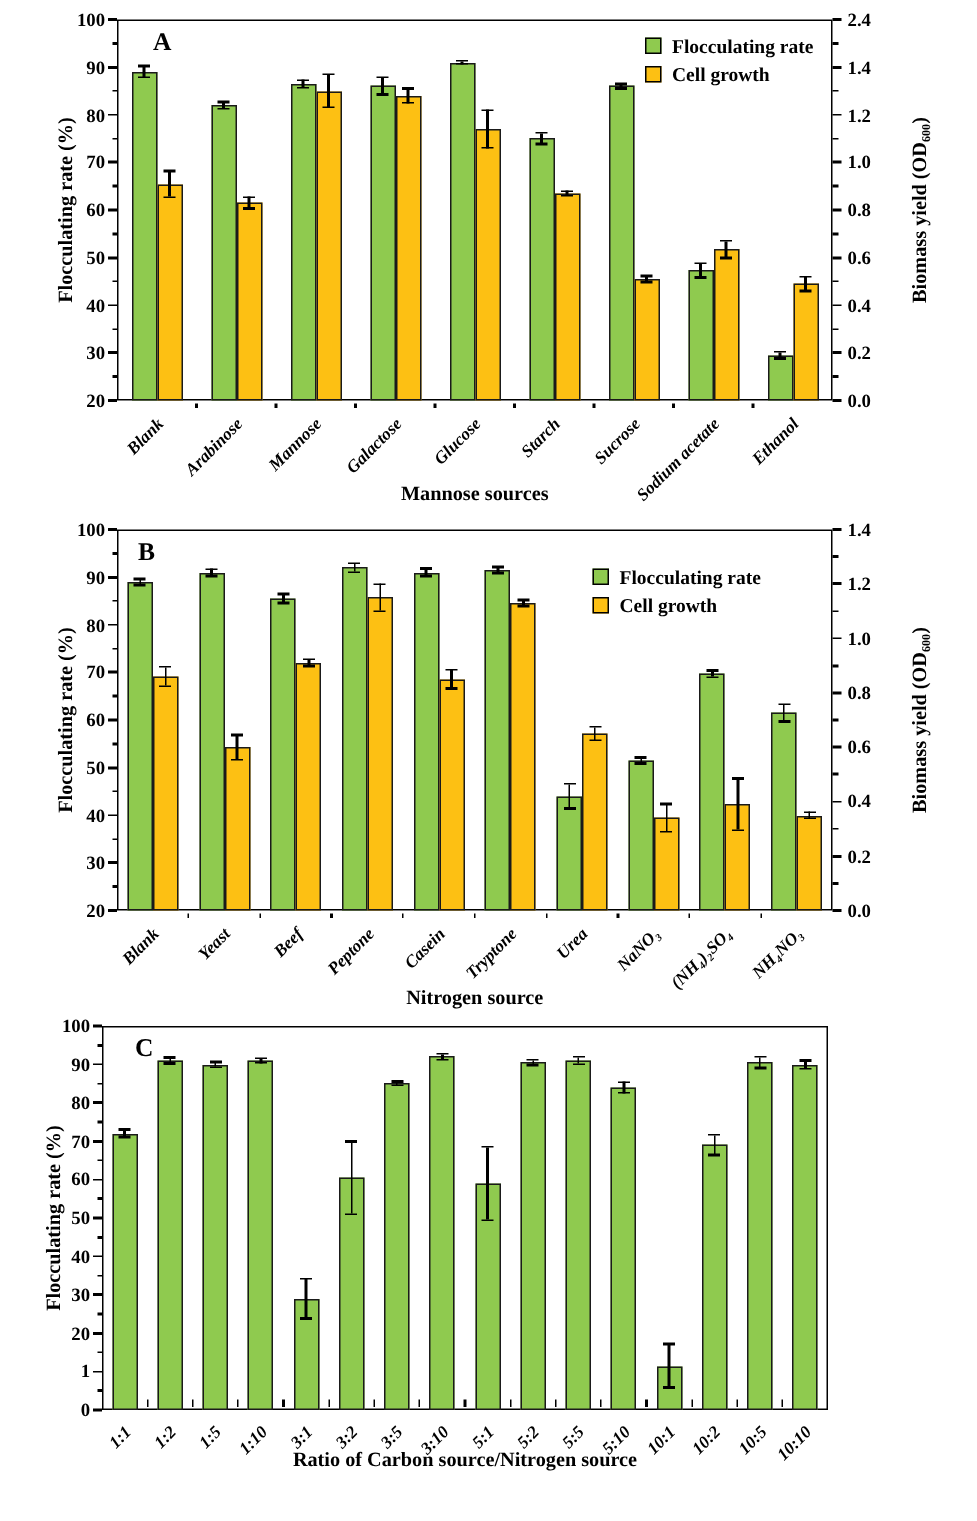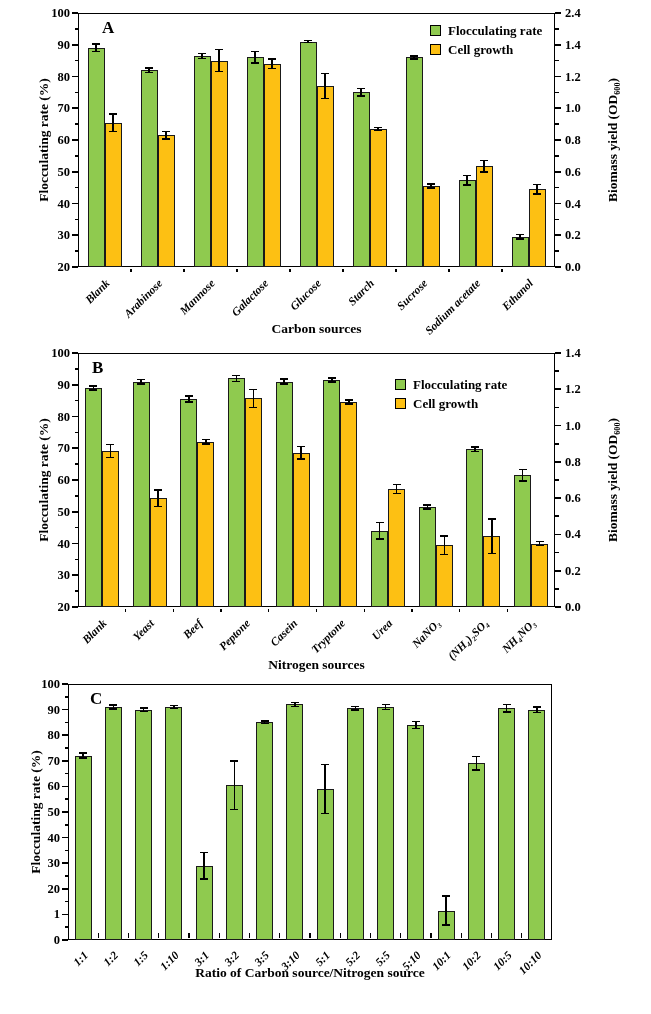--- a/index.html
+++ b/index.html
@@ -164,21 +164,21 @@
       <div class="errline" style="left: 516px; top: 233.865px; width: 8px; height: 1.5px;"></div>
       <div class="errline" style="left: 516px; top: 238.31px; width: 8px; height: 1.5px;"></div>
       <div class="bar" style="left: 528.5px; top: 189.213px; width: 17px; height: 77.7875px; background: rgb(253, 192, 19);"></div>
       <div class="errline" style="left: 536.25px; top: 184.45px; width: 1.5px; height: 9.525px;"></div>
       <div class="errline" style="left: 533px; top: 183.7px; width: 8px; height: 1.5px;"></div>
       <div class="errline" style="left: 533px; top: 193.225px; width: 8px; height: 1.5px;"></div>
       <div class="t-cat" style="right: 119.5px; top: 275px;">Ethanol</div>
       <div class="tick" style="left: 501.3px; top: 268.6px; width: 1.4px; height: 3.5px;"></div>
       <div class="t-title ytitle" style="left: 44px; top: 140px;">Flocculating rate (%)</div>
       <div class="t-title ytitle" style="left: 613px; top: 140px;">Biomass yield (OD₆₀₀)</div>
-      <div class="t-title xtitle" style="left: 78px; top: 321px; width: 477px;">Carbon sources</div>
+      <div class="t-title xtitle" style="left: 78px; top: 321px; width: 477px;">Mannose sources</div>
       <div class="t-letter" style="left: 102px; top: 18px;">A</div>
       <div class="swatch" style="left: 430px; top: 25px; background: rgb(143, 202, 79);"></div>
       <div class="t-legend" style="left: 448px; top: 23px;">Flocculating rate</div>
       <div class="swatch" style="left: 430px; top: 44px; background: rgb(253, 192, 19);"></div>
       <div class="t-legend" style="left: 448px; top: 42px;">Cell growth</div>
     </div>
   <div class="chart" style="top:340px;height:330px">
       <div class="plotbox" style="left: 78px; top: 13px; width: 477px; height: 254px;"></div>
       <div class="tick" style="left: 72px; top: 266.2px; width: 6px; height: 1.6px;"></div>
       <div class="t-tick ylab" style="left: 30px; top: 259px; width: 40px;">20</div>
@@ -323,21 +323,21 @@
       <div class="errline" style="left: 518.65px; top: 128.773px; width: 8px; height: 1.5px;"></div>
       <div class="errline" style="left: 518.65px; top: 140.202px; width: 8px; height: 1.5px;"></div>
       <div class="bar" style="left: 531.15px; top: 203.5px; width: 17px; height: 63.5px; background: rgb(253, 192, 19);"></div>
       <div class="errline" style="left: 538.9px; top: 201.323px; width: 1.5px; height: 4.35429px;"></div>
       <div class="errline" style="left: 535.65px; top: 200.573px; width: 8px; height: 1.5px;"></div>
       <div class="errline" style="left: 535.65px; top: 204.927px; width: 8px; height: 1.5px;"></div>
       <div class="t-cat" style="right: 116.85px; top: 275px;">NH₄NO₃</div>
       <div class="tick" style="left: 506.6px; top: 268.6px; width: 1.4px; height: 3.5px;"></div>
       <div class="t-title ytitle" style="left: 44px; top: 140px;">Flocculating rate (%)</div>
       <div class="t-title ytitle" style="left: 613px; top: 140px;">Biomass yield (OD₆₀₀)</div>
-      <div class="t-title xtitle" style="left: 78px; top: 317px; width: 477px;">Nitrogen sources</div>
+      <div class="t-title xtitle" style="left: 78px; top: 317px; width: 477px;">Nitrogen source</div>
       <div class="t-letter" style="left: 92px; top: 18px;">B</div>
       <div class="swatch" style="left: 395px; top: 39px; background: rgb(143, 202, 79);"></div>
       <div class="t-legend" style="left: 413px; top: 37px;">Flocculating rate</div>
       <div class="swatch" style="left: 395px; top: 58px; background: rgb(253, 192, 19);"></div>
       <div class="t-legend" style="left: 413px; top: 56px;">Cell growth</div>
     </div>
   <div class="chart" style="top:670px;height:344px">
       <div class="plotbox" style="left: 68px; top: 14px; width: 484px; height: 256px;"></div>
       <div class="tick" style="left: 62px; top: 269.2px; width: 6px; height: 1.6px;"></div>
       <div class="t-tick ylab" style="left: 20px; top: 262px; width: 40px;">0</div>

